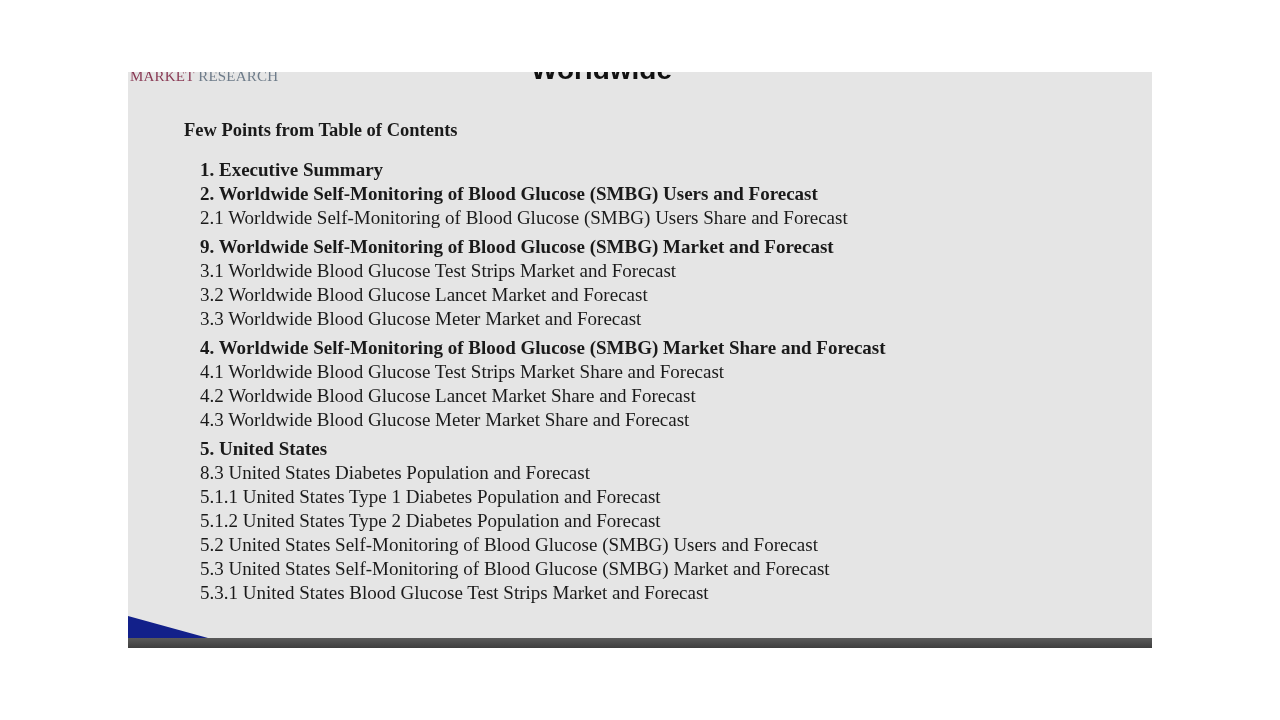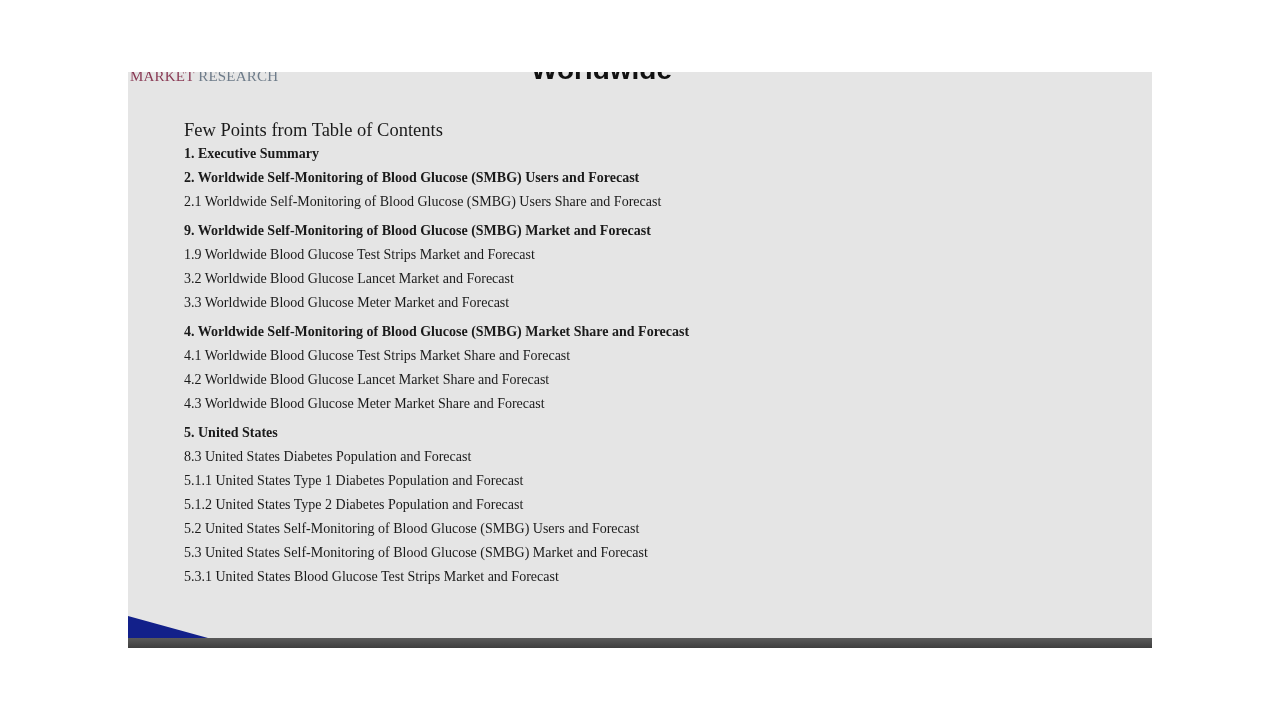--- a/index.html
+++ b/index.html
@@ -41,31 +41,32 @@
       white-space: nowrap;
     }
     .toc {
       position: absolute;
       left: 56px;
       top: 46px;
       font-family: "Liberation Serif", serif;
       color: #1a1a1a;
     }
     .toc-heading {
-      font-weight: normal;
+      font-weight: bold;
       font-size: 18.5px;
       line-height: 24px;
-      margin-bottom: 0;
+      margin-bottom: 16px;
       white-space: nowrap;
     }
     .toc-group { margin-bottom: 5px; }
     .toc-line {
-      font-size: 14px;
+      font-size: 19px;
       line-height: 24px;
       white-space: nowrap;
+      margin-left: 16px;
     }
     .toc-line.main { font-weight: bold; }
     .bottom-bar {
       position: absolute;
       left: 0;
       bottom: 0;
       width: 1024px;
       height: 10px;
       background: linear-gradient(#5a5a5a, #3e3e3e);
     }
@@ -94,21 +95,21 @@
 
     <div class="toc-group">
       <div class="toc-line main">1. Executive Summary</div>
     </div>
     <div class="toc-group" style="margin-top:-5px">
       <div class="toc-line main">2. Worldwide Self-Monitoring of Blood Glucose (SMBG) Users and Forecast</div>
       <div class="toc-line">2.1 Worldwide Self-Monitoring of Blood Glucose (SMBG) Users Share and Forecast</div>
     </div>
     <div class="toc-group">
       <div class="toc-line main">9. Worldwide Self-Monitoring of Blood Glucose (SMBG) Market and Forecast</div>
-      <div class="toc-line">1.9 Worldwide Blood Glucose Test Strips Market and Forecast</div>
+      <div class="toc-line">3.1 Worldwide Blood Glucose Test Strips Market and Forecast</div>
       <div class="toc-line">3.2 Worldwide Blood Glucose Lancet Market and Forecast</div>
       <div class="toc-line">3.3 Worldwide Blood Glucose Meter Market and Forecast</div>
     </div>
     <div class="toc-group">
       <div class="toc-line main">4. Worldwide Self-Monitoring of Blood Glucose (SMBG) Market Share and Forecast</div>
       <div class="toc-line">4.1 Worldwide Blood Glucose Test Strips Market Share and Forecast</div>
       <div class="toc-line">4.2 Worldwide Blood Glucose Lancet Market Share and Forecast</div>
       <div class="toc-line">4.3 Worldwide Blood Glucose Meter Market Share and Forecast</div>
     </div>
     <div class="toc-group">

